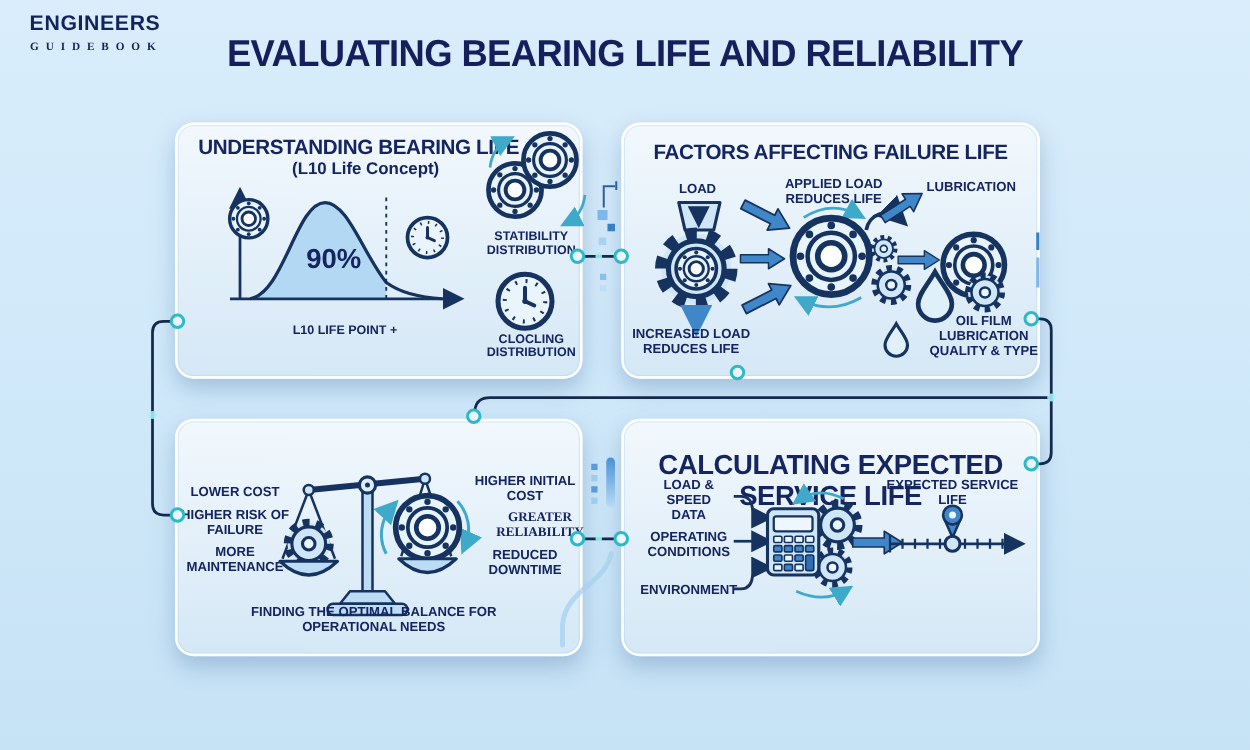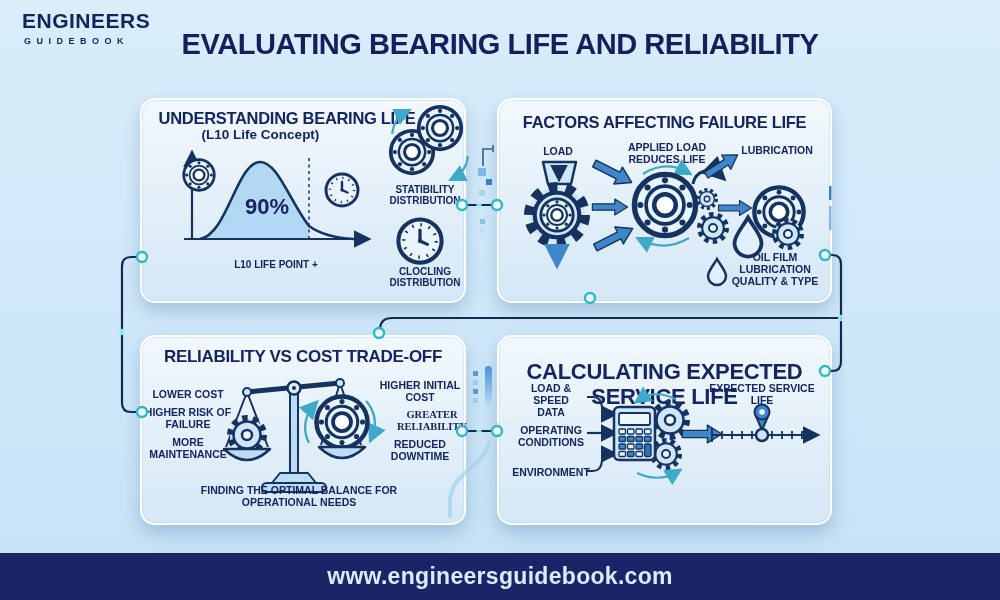--- a/index.html
+++ b/index.html
@@ -1,21 +1,21 @@
 <!DOCTYPE html>
 <html><head>
 <meta charset="utf-8">
 <style>
   html,body{margin:0;padding:0;}
   .stage{position:relative;width:1000px;height:600px;overflow:hidden;
     background:linear-gradient(180deg,#d9edfb 0%,#cfe8f9 55%,#c6e2f5 100%);
     font-family:"Liberation Sans",sans-serif;color:#152560;}
   .brand{position:absolute;left:22px;top:9px;}
-  .brand .l1{font-size:21px;font-weight:800;letter-spacing:.5px;color:#13235c;text-align:center;}
-  .brand .l2{font-size:9px;font-weight:700;letter-spacing:5.5px;color:#13235c;margin-top:3px;margin-left:2px;}
+  .brand .l1{font-size:17px;font-weight:800;letter-spacing:.5px;color:#13235c;text-align:center;}
+  .brand .l2{font-size:9px;font-weight:700;letter-spacing:5.5px;color:#13235c;margin-top:3px;margin-left:2px;font-family:Liberation Serif, serif;}
   .main-title{position:absolute;left:0;right:0;top:27px;text-align:center;
     font-size:30px;font-weight:800;color:#141f5c;letter-spacing:-.5px;transform:scaleX(.97);}
   .panel{position:absolute;background:linear-gradient(180deg,#f2f8fd 0%,#e2eff9 55%,#d5e8f6 100%);
     border:2px solid rgba(255,255,255,.95);border-radius:15px;
     box-shadow:0 8px 18px rgba(90,130,175,.38), inset 0 0 0 1px rgba(170,205,235,.35);}
   .p1{left:140px;top:98px;width:322px;height:201px;}
   .p2{left:497px;top:98px;width:331px;height:201px;}
   .p3{left:140px;top:335px;width:322px;height:186px;}
   .p4{left:497px;top:335px;width:331px;height:186px;}
   .lb{position:absolute;font-weight:bold;color:#152560;text-align:center;line-height:1.14;}
@@ -86,21 +86,21 @@
 
   <div class="brand">
     <div class="l1">ENGINEERS</div>
     <div class="l2">GUIDEBOOK</div>
   </div>
 
   <div class="main-title">EVALUATING BEARING LIFE AND RELIABILITY</div>
 
   <section class="panel p1">
     <div class="lb ptitle" style="left:0;width:290px;top:9px;">UNDERSTANDING BEARING LIFE</div>
-    <div class="lb" style="left:0;width:237px;top:27px;font-size:13.5px;">(L10 Life Concept)</div>
+    <div class="lb" style="left:0;width:237px;top:27px;font-size:13.5px;padding-left:32px;">(L10 Life Concept)</div>
 
     <svg style="left:40px;top:50px;" width="195" height="98">
       <path d="M18,89 C45,85 55,12 78,12 C96,12 108,52 127,76 L127,89 Z" fill="#b3d8f3"></path>
       <path d="M18,89 C45,85 55,12 78,12 C96,12 108,52 127,76 C138,84 152,88 172,89" fill="none" stroke="#16325f" stroke-width="2.6"></path>
       <path d="M127,8 V89" fill="none" stroke="#16325f" stroke-width="1.5" stroke-dasharray="3 3.5"></path>
       <path d="M10,89 V6" fill="none" stroke="#16325f" stroke-width="2.2" marker-end="url(#ah-navy)"></path>
       <path d="M2,89 H183" fill="none" stroke="#16325f" stroke-width="2.2" marker-end="url(#ah-navy)"></path>
       <use href="#bearing" transform="translate(17,25) scale(0.9)"></use>
       <use href="#clock" transform="translate(160,40)"></use>
     </svg>
@@ -146,25 +146,25 @@
       <use href="#gear" transform="translate(208,49) scale(0.55)"></use>
       <use href="#gear" transform="translate(214,78) scale(0.8)"></use>
       <use href="#fatarrow" transform="translate(223,15) rotate(-33) scale(0.85)"></use>
       <use href="#fatarrow" transform="translate(236,58) scale(0.75)"></use>
       <use href="#bearing" transform="translate(280,62) scale(1.45)"></use>
       <use href="#gear" transform="translate(289,84) scale(0.8)"></use>
       <use href="#droplet" transform="translate(249,84) scale(1.5)"></use>
       <use href="#droplet" transform="translate(218,120) scale(1.0)"></use>
     </svg>
 
-    <div class="lb small" style="left:228px;top:152px;width:96px;">OIL FILM LUBRICATION QUALITY &amp; TYPE</div>
+    <div class="lb small" style="left:2px;top:162px;width:104px;">INCREASED LOAD REDUCES LIFE</div>
+    <div class="lb small" style="left:240px;top:152px;width:96px;">OIL FILM LUBRICATION QUALITY &amp; TYPE</div>
   </section>
 
   <section class="panel p3">
-    <div class="lb ptitle" style="left:0;width:322px;top:10px;font-size:17px;">RELIABILITY VS COST TRADE-OFF</div>
     <div class="lb small" style="left:0;top:52px;width:92px;">LOWER COST</div>
     <div class="lb small" style="left:0;top:70px;width:92px;">HIGHER RISK OF FAILURE</div>
     <div class="lb small" style="left:0;top:100px;width:92px;">MORE MAINTENANCE</div>
     <div class="lb small" style="left:232px;top:43px;width:92px;">HIGHER INITIAL COST</div>
     <div class="lb small" style="left:244px;top:72px;width:92px;font-family:Liberation Serif, serif;">GREATER RELIABILITY</div>
     <div class="lb small" style="left:232px;top:102px;width:92px;">REDUCED DOWNTIME</div>
 
     <svg style="left:60px;top:40px;" width="185" height="112">
       <rect x="88" y="8" width="8" height="88" fill="#bcdcf5" stroke="#16325f" stroke-width="2"></rect>
       <path d="M78,96 L106,96 L114,106 L70,106 Z" fill="#bcdcf5" stroke="#16325f" stroke-width="2" stroke-linejoin="round"></path>
@@ -280,17 +280,14 @@
       <rect x="473" y="389" width="5" height="5" fill="#5a9bd5"></rect>
       <rect x="473" y="398" width="5" height="5" fill="#9fcbed"></rect>
     </g>
     <g>
       <rect x="829" y="186" width="2.5" height="14" fill="#3a7fc1"></rect>
       <rect x="829" y="206" width="2.5" height="24" fill="#7db8e8"></rect>
     </g>
     <path d="M489,443 C483,468 452,472 450,500 L450,516" stroke="#a5d2ef" stroke-width="4" fill="none" stroke-linecap="round" opacity="0.75"></path>
   </svg>
 
-  <div class="footer">
-    <span>www.engineersguidebook.com</span>
-  </div>
 
 </div>
 
 </body></html>

